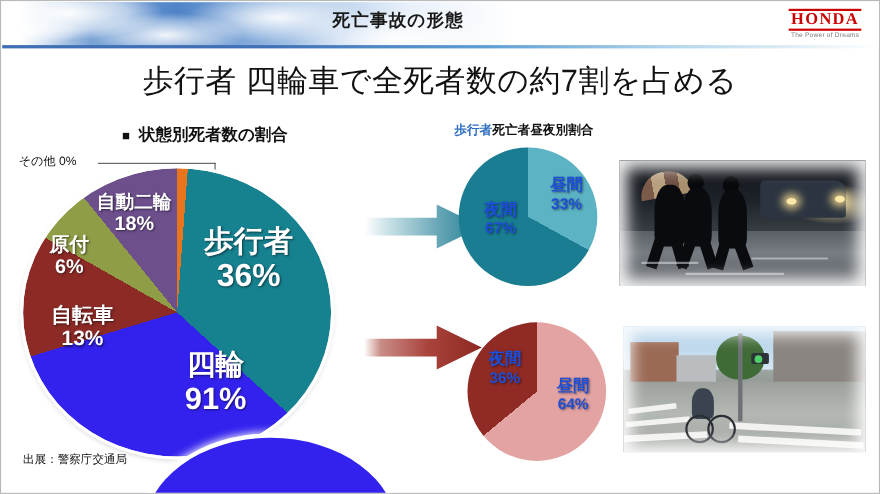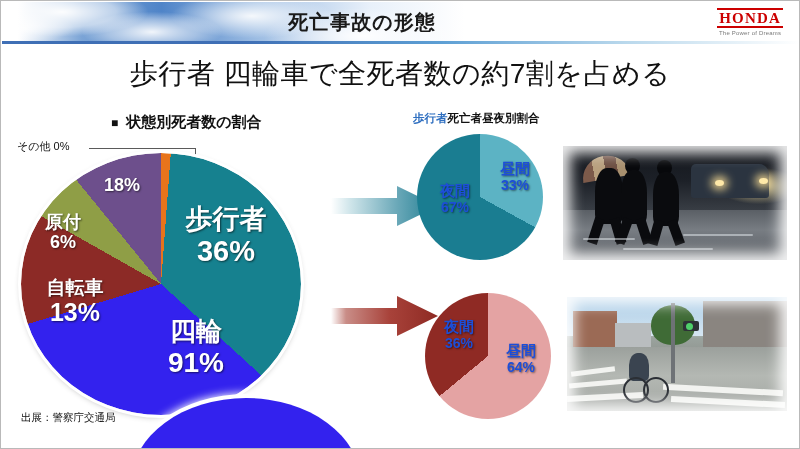--- a/index.html
+++ b/index.html
@@ -24,21 +24,21 @@
       radial-gradient(ellipse 120px 34px at 60px 10px, rgba(255,255,255,.97) 0%, rgba(255,255,255,.55) 45%, rgba(255,255,255,0) 72%),
       radial-gradient(ellipse 90px 26px at 150px 30px, rgba(255,255,255,.92) 0%, rgba(255,255,255,.40) 50%, rgba(255,255,255,0) 78%),
       radial-gradient(ellipse 70px 20px at 20px 26px, rgba(255,255,255,.85) 0%, rgba(255,255,255,0) 75%),
       radial-gradient(ellipse 110px 30px at 250px 14px, rgba(255,255,255,.90) 0%, rgba(255,255,255,0) 74%),
       radial-gradient(ellipse 140px 40px at 360px 34px, rgba(255,255,255,.95) 0%, rgba(255,255,255,0) 70%),
       linear-gradient(to right,#ffffff 0%, #ffffff 2%, #7ba4d6 10%, #4f84c8 20%, #9dbde3 32%, #e8f0fa 46%, #ffffff 58%, #ffffff 100%);
   }
   .header-title{
     position:absolute;left:0;top:8px;width:722px;
     text-align:center;
-    font-size:20px;font-weight:bold;color:#1a1a1a;
+    font-size:16px;font-weight:bold;color:#1a1a1a;
     letter-spacing:1px;
     z-index:3;
   }
   .blue-rule{
     position:absolute;left:1px;top:40px;width:798px;height:3px;
     background:linear-gradient(to right,#3f6fb5 0%, #3f6fb5 30%, #5d9fd4 55%, #b9d8ec 78%, #ffffff 100%);
   }
 
   
   .honda-logo{
@@ -109,21 +109,21 @@
   }
   .pie-lab .n{display:block;}
   .pie-lab .v{display:block;}
 
   
   .lab-ped   {left:140px;top:52px;width:130px;font-size:27px;}
   .lab-ped .v{font-size:29px;margin-top:3px;}
   .lab-four  {left:110px;top:165px;width:130px;font-size:26px;}
   .lab-four .v{font-size:28px;margin-top:3px;}
   .lab-bic   {left:6px;top:125px;width:96px;font-size:19px;}
-  .lab-bic .v{font-size:25px;margin-top:1px;}
+  .lab-bic .v{font-size:19px;margin-top:1px;}
   .lab-moped {left:0px;top:60px;width:84px;font-size:18px;}
   .lab-moped .v{font-size:18px;margin-top:1px;}
   .lab-moto  {left:40px;top:22px;width:122px;font-size:17px;}
   .lab-moto .v{font-size:18px;margin-top:1px;}
 
   
   .arrow{position:absolute;}
   .arrow svg{display:block;}
 
   
@@ -262,20 +262,21 @@
       <span class="n">自転車</span>
       <span class="v">13%</span>
     </div>
 
     <div class="pie-lab lab-moped">
       <span class="n">原付</span>
       <span class="v">6%</span>
     </div>
 
     <div class="pie-lab lab-moto">
+      <span class="n">自動二輪</span>
       <span class="v">18%</span>
     </div>
   </div>
 
   <div class="arrow" style="left:330px;top:182px;">
     <svg width="108" height="46" viewBox="0 0 108 46">
       <defs>
         <linearGradient id="agTeal" x1="0" y1="0" x2="1" y2="0">
           <stop offset="0%" stop-color="#ffffff"></stop>
           <stop offset="18%" stop-color="#cfe5ea"></stop>

